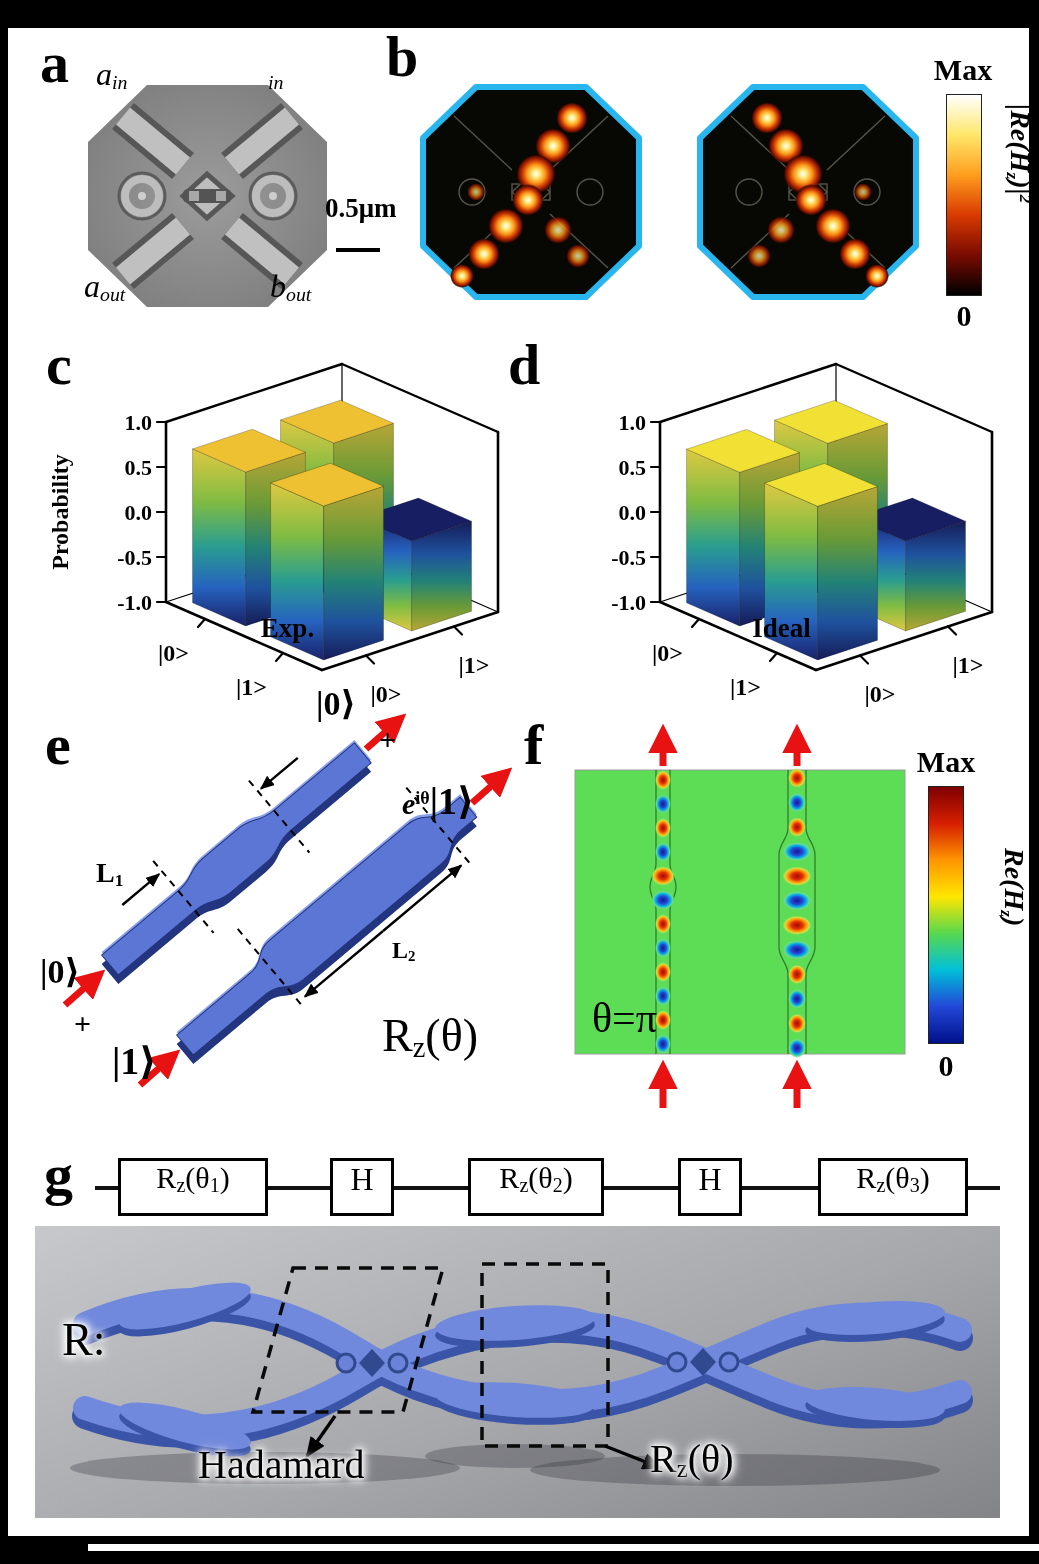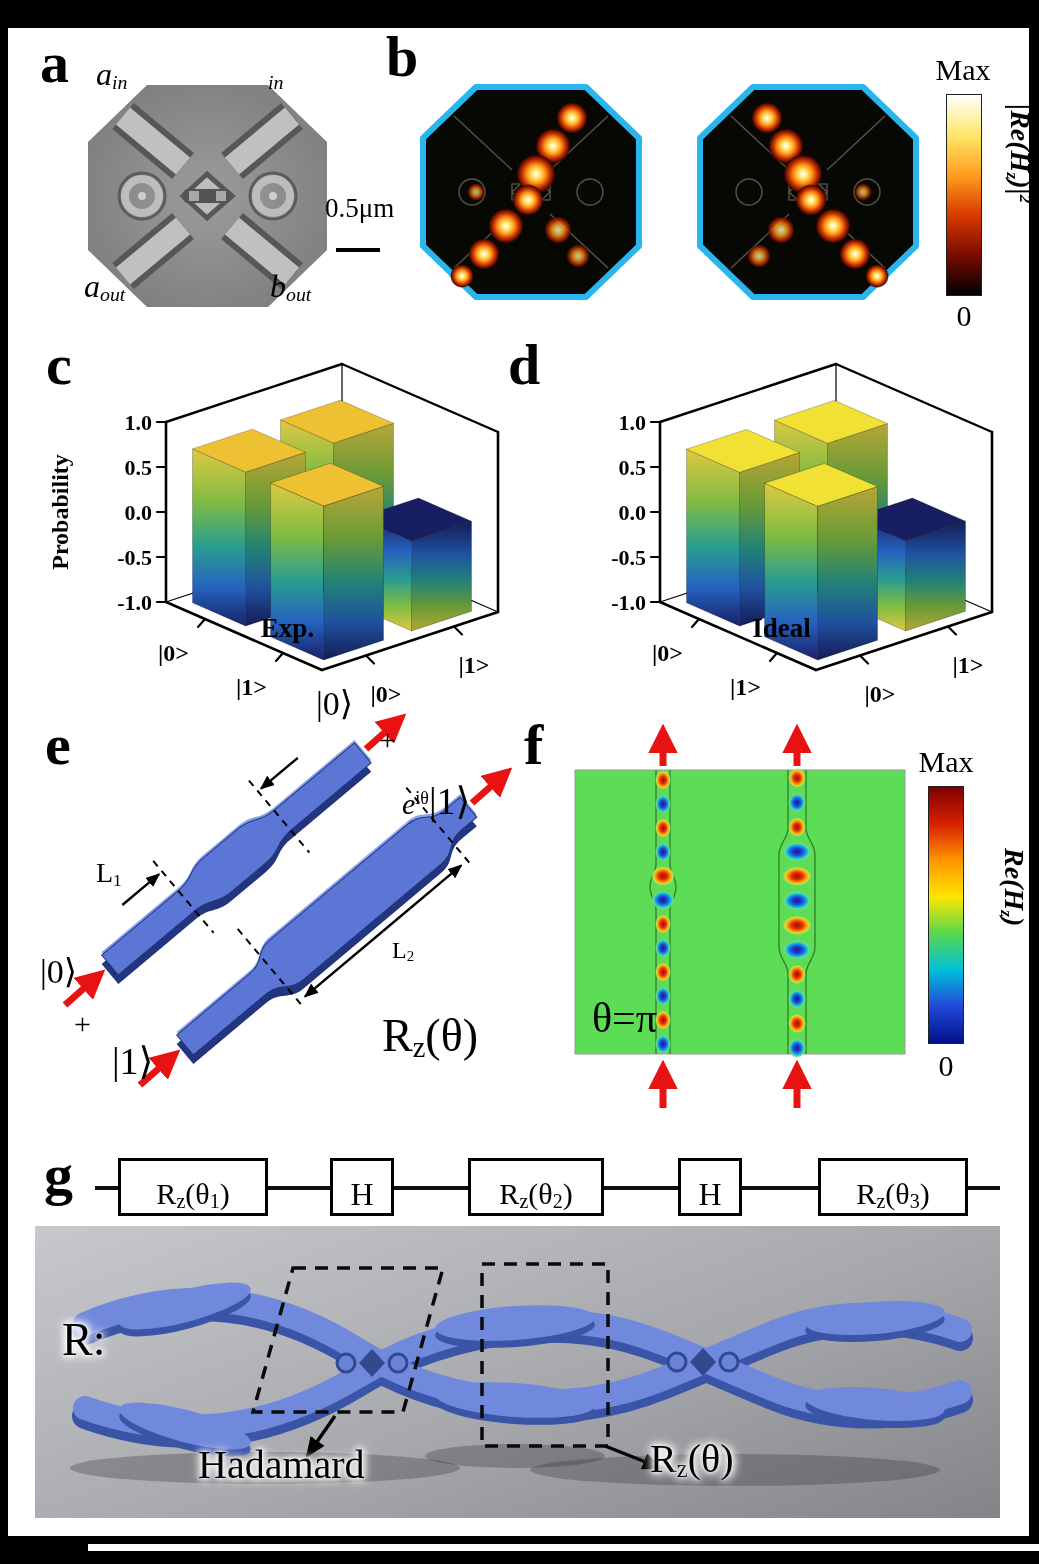--- a/index.html
+++ b/index.html
@@ -3,29 +3,29 @@
 <meta charset="utf-8">
 <style>
   *{margin:0;padding:0;box-sizing:border-box}
   html,body{width:1039px;height:1564px;background:#000}
   body{position:relative;font-family:"Liberation Serif","DejaVu Sans",serif;overflow:hidden}
   .paper{position:absolute;left:8px;top:28px;width:1021px;height:1508px;background:#fff}
   .botline{position:absolute;left:88px;top:1544px;width:951px;height:7px;background:#fff}
   .abs{position:absolute}
   .lt{position:absolute;font-weight:bold;font-size:58px;color:#000;line-height:1}
   .txt{position:absolute;color:#000;line-height:1.05;white-space:nowrap}
-  .b{font-weight:normal}
+  .b{font-weight:bold}
   .it{font-style:italic}
   .s1{font-size:0.62em;vertical-align:-0.22em}
   .sp{font-size:0.6em;vertical-align:0.55em}
   .port{position:absolute;font-style:italic;font-size:32px;color:#000;white-space:nowrap}
   .cb{position:absolute;border:1.5px solid #222}
   .cbrot{position:absolute;transform-origin:0 0;transform:rotate(90deg);font-style:italic;font-weight:bold;font-size:28px;white-space:nowrap;color:#000}
   .wire{position:absolute;background:#111}
-  .gate{position:absolute;top:1158px;height:58px;background:#fff;border:3.5px solid #000;display:flex;align-items:flex-end;justify-content:center;z-index:2}
+  .gate{position:absolute;top:1158px;height:58px;background:#fff;border:3.5px solid #000;display:flex;align-items:flex-start;justify-content:center;z-index:2}
   .gtext{font-size:30px;color:#000;white-space:nowrap}
   .gsub{font-size:20px;vertical-align:-0.2em}
   .render{position:absolute;left:35px;top:1226px;width:965px;height:292px;background:linear-gradient(160deg,#c7c8cc 0%,#a7a8ac 55%,#838488 100%)}
   .glow{text-shadow:0 0 3px #fff,0 0 6px #fff,0 0 10px #fff,0 0 14px #fff,1px 1px 10px #fff}
   svg{position:absolute;overflow:visible}
   text{font-family:"Liberation Serif","DejaVu Sans",serif}
 </style>
 </head>
 <body>
 

